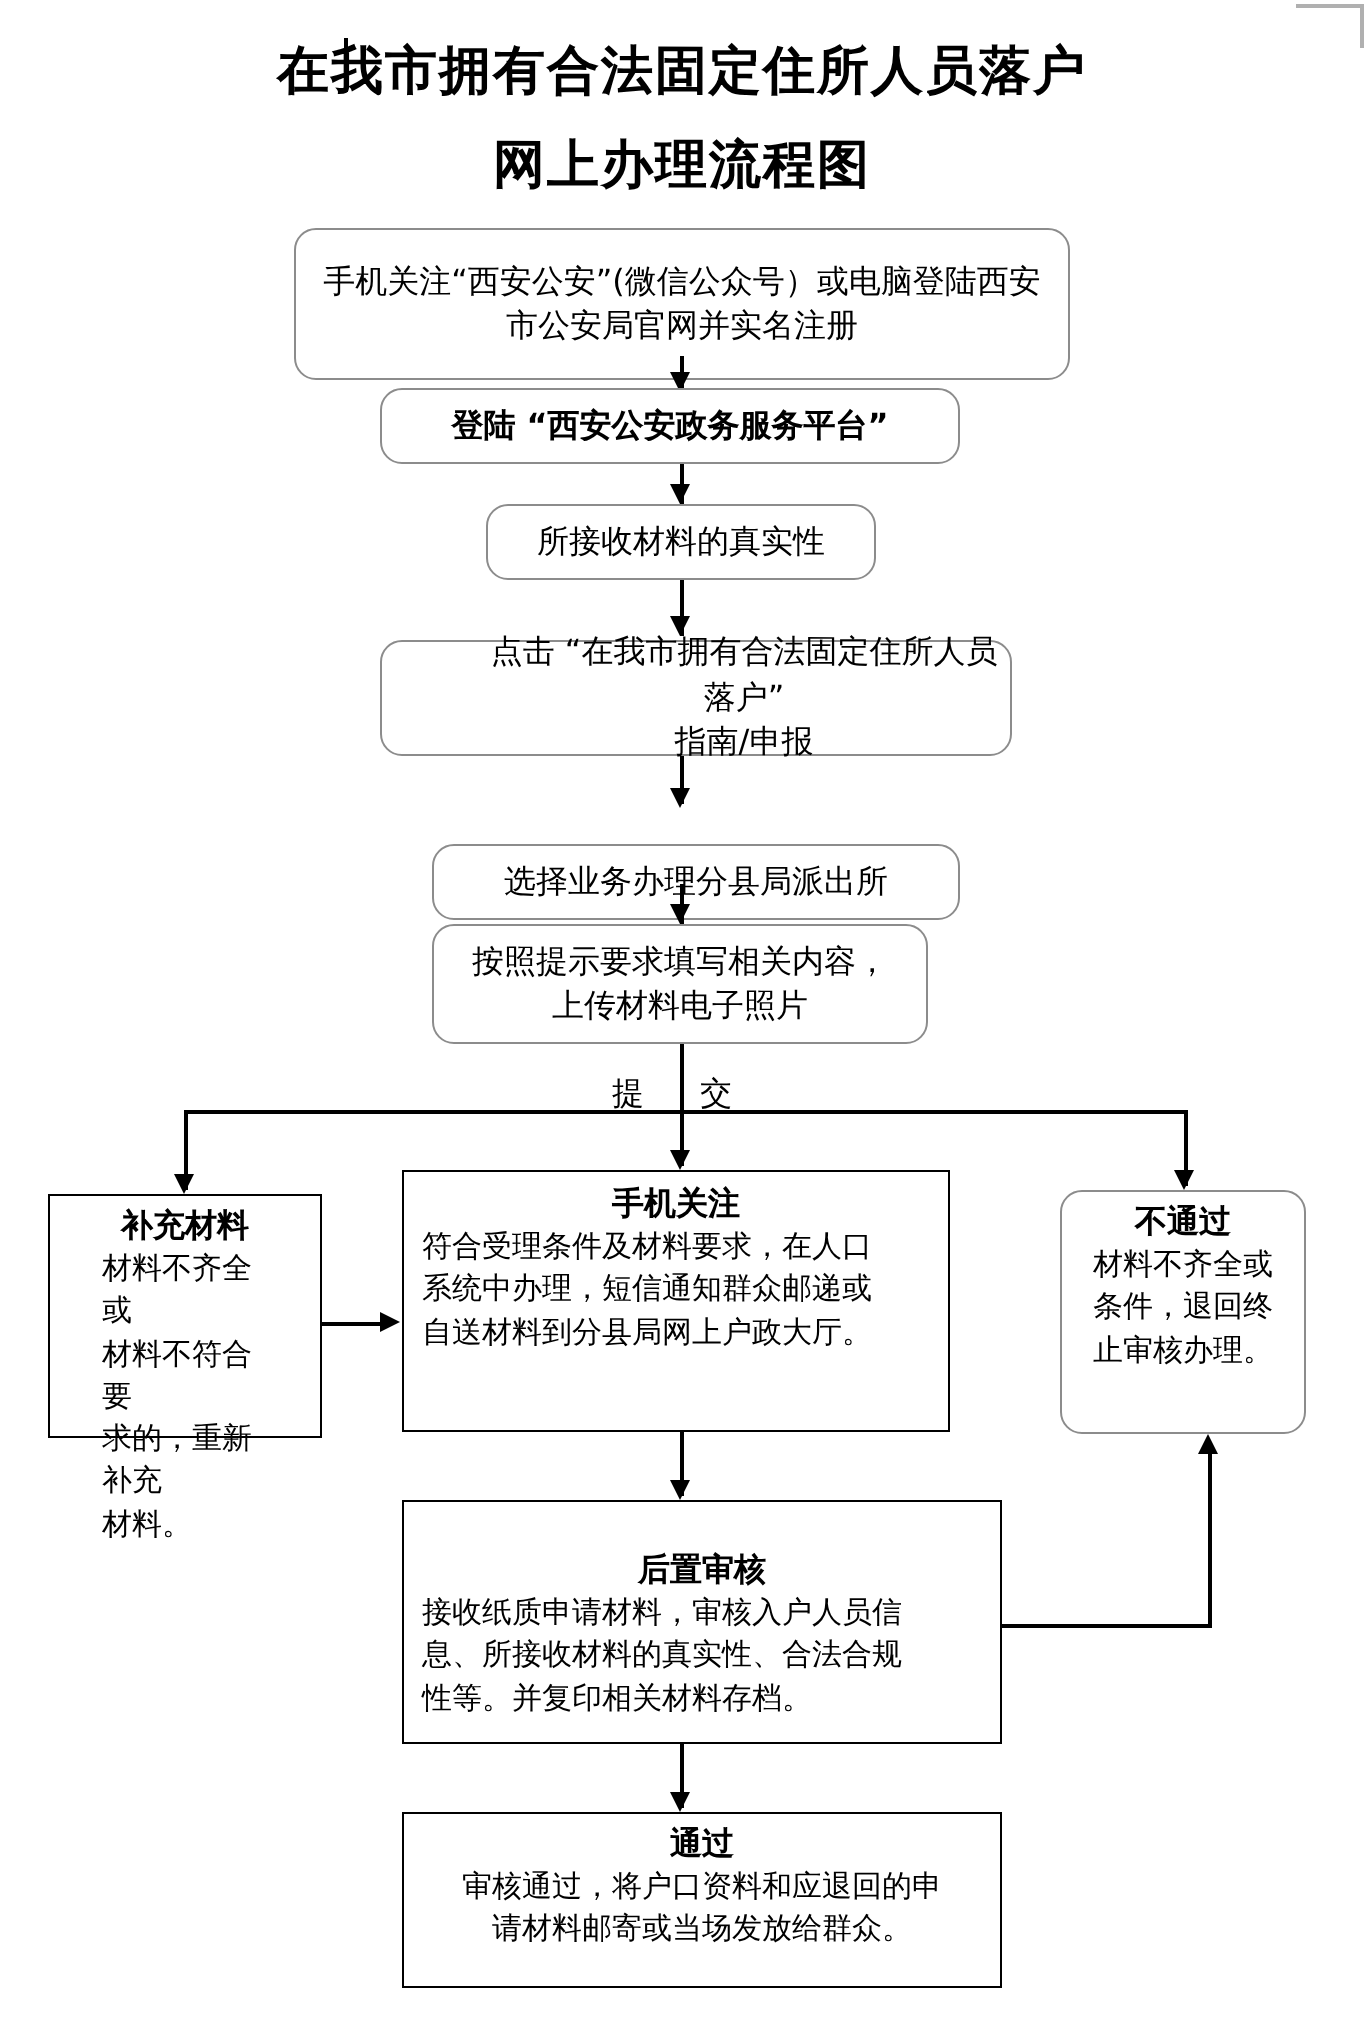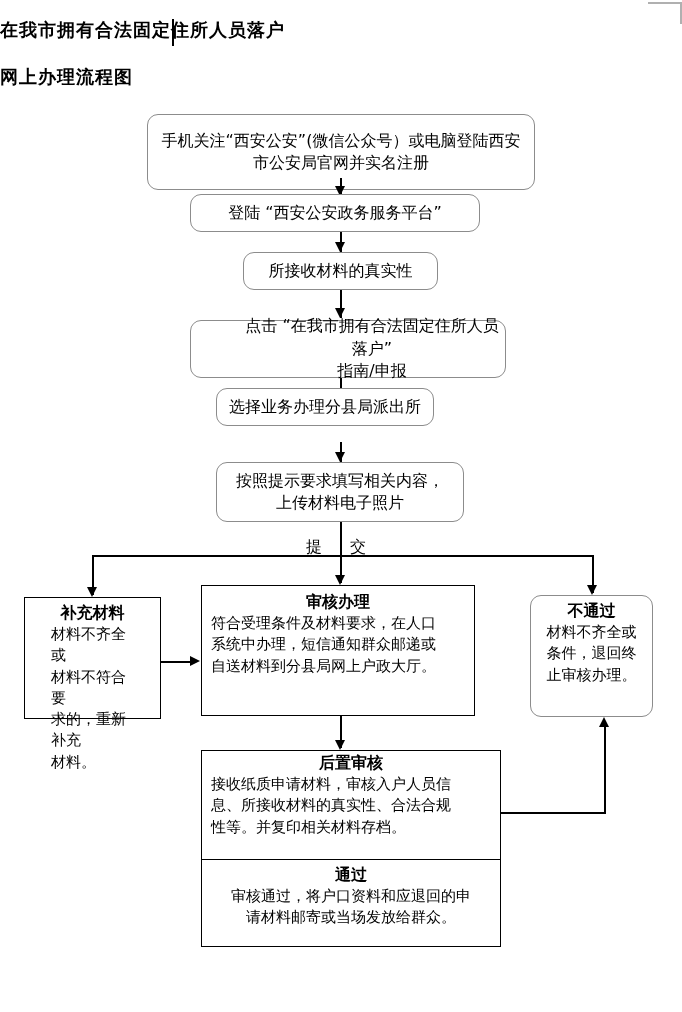--- a/index.html
+++ b/index.html
@@ -19,21 +19,22 @@
   .crop-mark {
     position: absolute;
     border-top: 2px solid #b0b0b0;
     border-right: 2px solid #b0b0b0;
   }
 
   
   .title-line {
     position: absolute;
     left: 0; width: 682px;
-    font-size: 18px;
+    text-align: center;
+    font-size: 26px;
     font-weight: bold;
     color: #000;
     letter-spacing: 1px;
     white-space: nowrap;
   }
   .caret {
     position: absolute;
     width: 2px;
     background: #000;
   }
@@ -125,40 +126,40 @@
   <div class="title-line" style="top:18px;">在我市拥有合法固定住所人员落户</div>
   <div class="title-line" style="top:65px;font-family:Liberation Serif, serif;">网上办理流程图</div>
 
   <div class="node round" style="left:147px; top:114px; width:388px; height:76px;">
     <div class="n-single">手机关注“西安公安”(微信公众号）或电脑登陆西安
 市公安局官网并实名注册</div>
   </div>
   <div class="vline" style="left:340px; top:178px; height:18px;"></div>
   <div class="arrow down" style="left:335px; top:186px;"></div>
 
-  <div class="node round" style="left:190px; top:194px; width:290px; height:38px;">
+  <div class="node round" style="left:190px; top:194px; width:290px; height:38px;font-weight:bold;">
     <div class="n-single">登陆 “西安公安政务服务平台”</div>
   </div>
   <div class="vline" style="left:340px; top:232px; height:20px;"></div>
   <div class="arrow down" style="left:335px; top:242px;"></div>
 
   <div class="node round" style="left:243px; top:252px; width:195px; height:38px;">
     <div class="n-single">所接收材料的真实性</div>
   </div>
   <div class="vline" style="left:340px; top:290px; height:28px;"></div>
   <div class="arrow down" style="left:335px; top:308px;"></div>
 
   <div class="node round" style="left:190px; top:320px; width:316px; height:58px;padding-left:48px;">
     <div class="n-single">点击 “在我市拥有合法固定住所人员落户”
 指南/申报</div>
   </div>
   <div class="vline" style="left:340px; top:378px; height:24px;"></div>
   <div class="arrow down" style="left:335px; top:394px;"></div>
 
-  <div class="node round" style="left:216px; top:388px; width:218px; height:38px;">
+  <div class="node round" style="left:216px; top:422px; width:264px; height:38px;">
     <div class="n-single">选择业务办理分县局派出所</div>
   </div>
   <div class="vline" style="left:340px; top:442px; height:20px;"></div>
   <div class="arrow down" style="left:335px; top:452px;"></div>
 
   <div class="node round" style="left:216px; top:462px; width:248px; height:60px;">
     <div class="n-single">按照提示要求填写相关内容，
 上传材料电子照片</div>
   </div>
 
@@ -183,49 +184,49 @@
     <div class="n-body left">材料不齐全或
 材料不符合要
 求的，重新补充
 材料。</div>
   </div>
 
   <div class="hline" style="left:161px; top:661px; width:30px;"></div>
   <div class="arrow right" style="left:190px; top:656px;"></div>
 
   <div class="node sharp" style="left:201px; top:585px; width:274px; height:131px; padding:6px 9px; justify-content:flex-start;">
-    <div class="n-title">审核办理</div>
+    <div class="n-title">手机关注</div>
     <div class="n-body left">符合受理条件及材料要求，在人口
 系统中办理，短信通知群众邮递或
 自送材料到分县局网上户政大厅。</div>
   </div>
 
   <div class="node round" style="left:530px; top:595px; width:123px; height:122px; padding:5px 8px; justify-content:flex-start;">
     <div class="n-title">不通过</div>
     <div class="n-body center">材料不齐全或
 条件，退回终
 止审核办理。</div>
   </div>
 
   <div class="vline" style="left:340px; top:716px; height:32px;"></div>
   <div class="arrow down" style="left:335px; top:740px;"></div>
 
-  <div class="node sharp" style="left:201px; top:750px; width:300px; height:122px; padding:2px 9px; justify-content:flex-start;">
+  <div class="node sharp" style="left:201px; top:750px; width:300px; height:122px; padding:24px 9px; justify-content:flex-start;">
     <div class="n-title">后置审核</div>
     <div class="n-body left">接收纸质申请材料，审核入户人员信
 息、所接收材料的真实性、合法合规
 性等。并复印相关材料存档。</div>
   </div>
 
   <div class="hline" style="left:501px; top:812px; width:105px;"></div>
   <div class="vline" style="left:604px; top:727px; height:86px;"></div>
   <div class="arrow up" style="left:599px; top:717px;"></div>
 
   <div class="vline" style="left:340px; top:872px; height:32px;"></div>
   <div class="arrow down" style="left:335px; top:896px;"></div>
 
-  <div class="node sharp" style="left:201px; top:859px; width:300px; height:88px; padding:5px 9px; justify-content:flex-start;">
+  <div class="node sharp" style="left:201px; top:906px; width:300px; height:88px; padding:5px 9px; justify-content:flex-start;">
     <div class="n-title">通过</div>
     <div class="n-body center">审核通过，将户口资料和应退回的申
 请材料邮寄或当场发放给群众。</div>
   </div>
 
 </div>
 
 </body></html>

